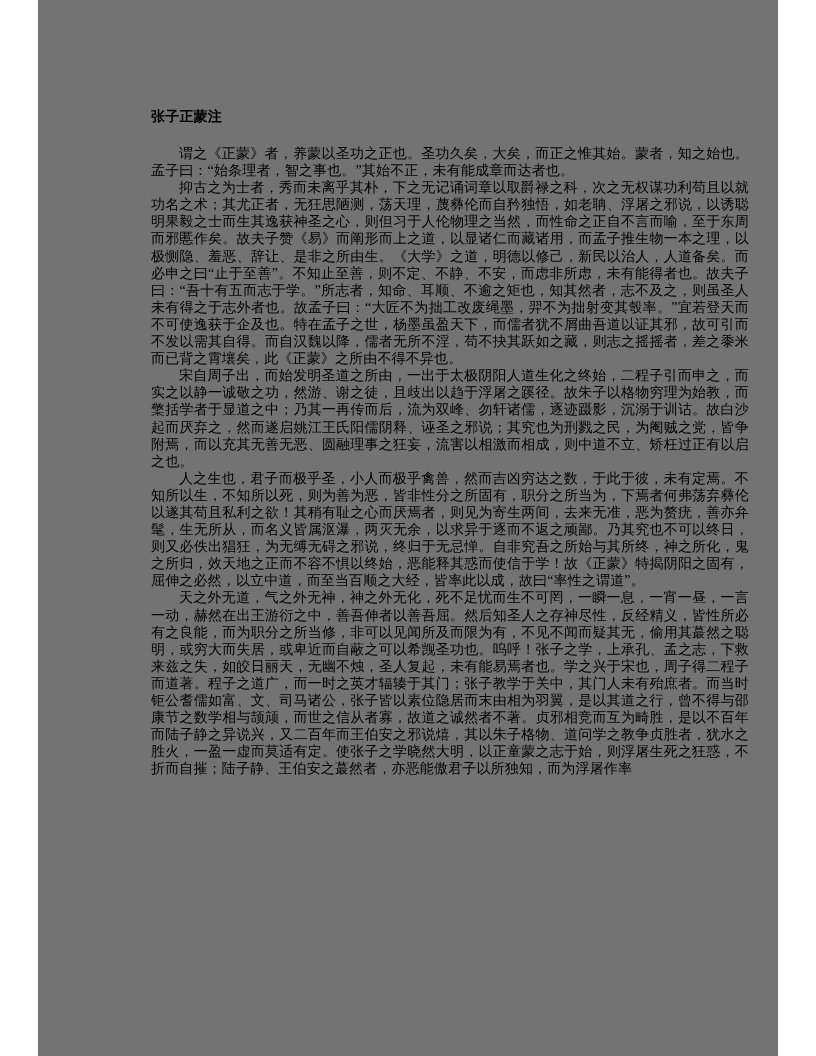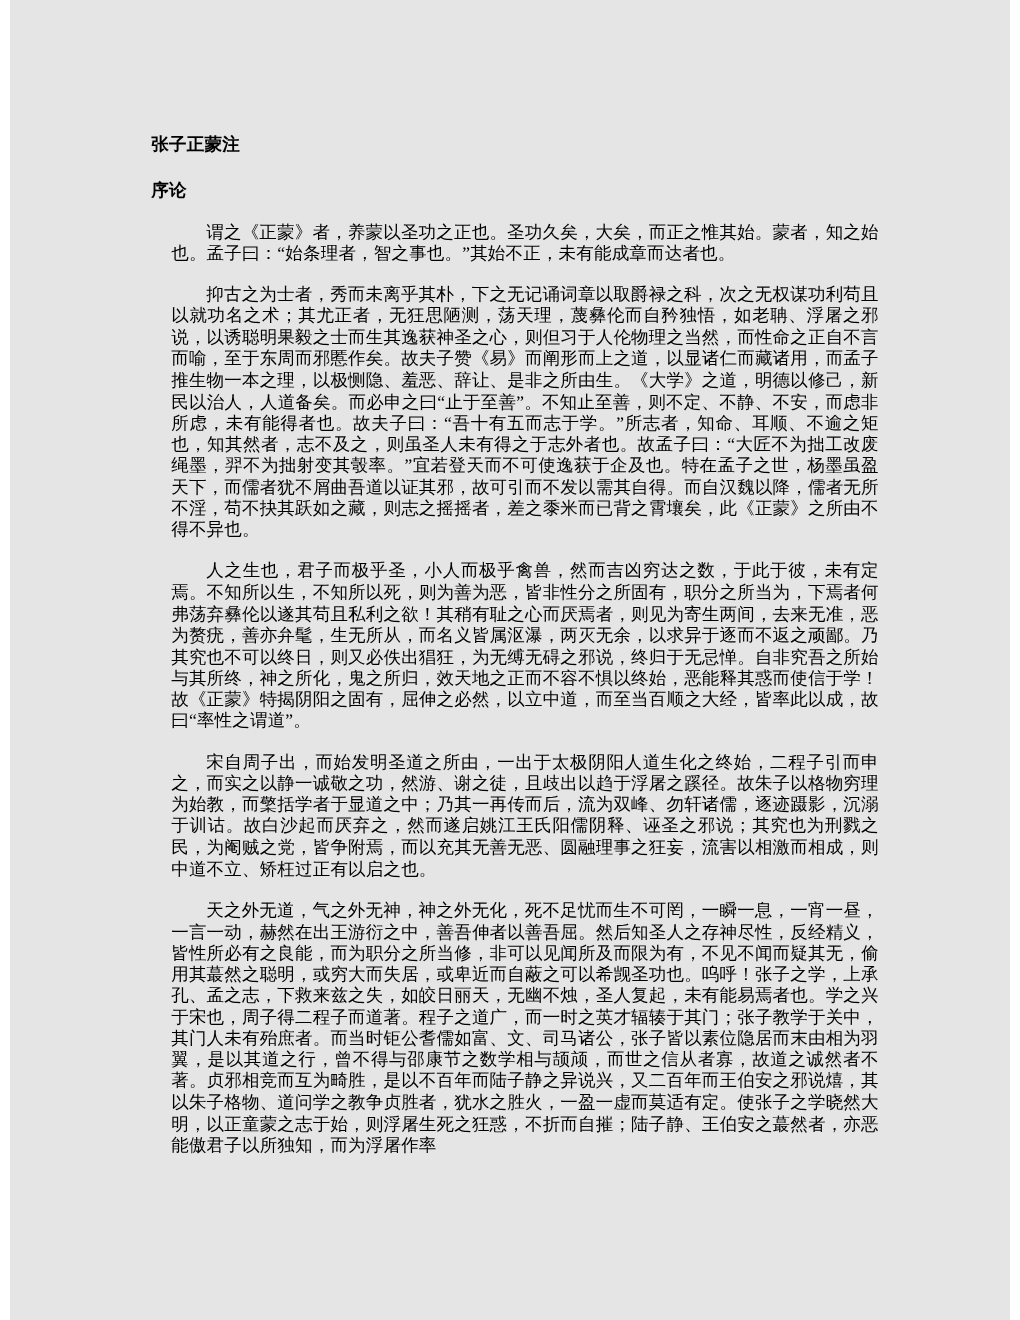--- a/index.html
+++ b/index.html
@@ -7,24 +7,24 @@
     margin: 0;
     padding: 0;
     background: #ffffff;
   }
   body {
     font-family: "Liberation Serif", "DejaVu Serif", serif;
     color: #000000;
   }
   .page {
     position: relative;
-    width: 800px;
+    width: 740px;
     height: 1056px;
     margin: 0 auto;
-    background: #e5e5e5;
+    background: #737373;
     overflow: hidden;
     box-sizing: border-box;
   }
   .content {
     position: absolute;
     left: 113px;
     top: 108px;
     width: 598px;
   }
   .doc-title {
@@ -35,38 +35,37 @@
   }
   .section-heading {
     font-size: 10.5pt;
     line-height: 17px;
     margin: 0 0 3px 0;
     letter-spacing: 0.2px;
   }
   .para {
     font-size: 10.5pt;
     line-height: 17.1px;
-    margin: 16px;
+    margin: 0;
     text-align: justify;
     text-justify: inter-ideograph;
     text-indent: 2em;
     letter-spacing: 0.15px;
     word-break: break-all;
   }
 </style>
 </head>
 <body>
 
 <div class="page">
   <div class="content">
 
     <h1 class="doc-title">张子正蒙注</h1>
 
-    <h2 class="section-heading">序论</h2>
 
     <p class="para">谓之《正蒙》者，养蒙以圣功之正也。圣功久矣，大矣，而正之惟其始。蒙者，知之始也。孟子曰：“始条理者，智之事也。”其始不正，未有能成章而达者也。</p>
     <p class="para">抑古之为士者，秀而未离乎其朴，下之无记诵词章以取爵禄之科，次之无权谋功利苟且以就功名之术；其尤正者，无狂思陋测，荡天理，蔑彝伦而自矜独悟，如老聃、浮屠之邪说，以诱聪明果毅之士而生其逸获神圣之心，则但习于人伦物理之当然，而性命之正自不言而喻，至于东周而邪慝作矣。故夫子赞《易》而阐形而上之道，以显诸仁而藏诸用，而孟子推生物一本之理，以极恻隐、羞恶、辞让、是非之所由生。《大学》之道，明德以修己，新民以治人，人道备矣。而必申之曰“止于至善”。不知止至善，则不定、不静、不安，而虑非所虑，未有能得者也。故夫子曰：“吾十有五而志于学。”所志者，知命、耳顺、不逾之矩也，知其然者，志不及之，则虽圣人未有得之于志外者也。故孟子曰：“大匠不为拙工改废绳墨，羿不为拙射变其彀率。”宜若登天而不可使逸获于企及也。特在孟子之世，杨墨虽盈天下，而儒者犹不屑曲吾道以证其邪，故可引而不发以需其自得。而自汉魏以降，儒者无所不淫，苟不抉其跃如之藏，则志之摇摇者，差之黍米而已背之霄壤矣，此《正蒙》之所由不得不异也。</p>
+    <p class="para">宋自周子出，而始发明圣道之所由，一出于太极阴阳人道生化之终始，二程子引而申之，而实之以静一诚敬之功，然游、谢之徒，且歧出以趋于浮屠之蹊径。故朱子以格物穷理为始教，而檠括学者于显道之中；乃其一再传而后，流为双峰、勿轩诸儒，逐迹蹑影，沉溺于训诂。故白沙起而厌弃之，然而遂启姚江王氏阳儒阴释、诬圣之邪说；其究也为刑戮之民，为阉贼之党，皆争附焉，而以充其无善无恶、圆融理事之狂妄，流害以相激而相成，则中道不立、矫枉过正有以启之也。</p>
     <p class="para">人之生也，君子而极乎圣，小人而极乎禽兽，然而吉凶穷达之数，于此于彼，未有定焉。不知所以生，不知所以死，则为善为恶，皆非性分之所固有，职分之所当为，下焉者何弗荡弃彝伦以遂其苟且私利之欲！其稍有耻之心而厌焉者，则见为寄生两间，去来无准，恶为赘疣，善亦弁髦，生无所从，而名义皆属沤瀑，两灭无余，以求异于逐而不返之顽鄙。乃其究也不可以终日，则又必佚出猖狂，为无缚无碍之邪说，终归于无忌惮。自非究吾之所始与其所终，神之所化，鬼之所归，效天地之正而不容不惧以终始，恶能释其惑而使信于学！故《正蒙》特揭阴阳之固有，屈伸之必然，以立中道，而至当百顺之大经，皆率此以成，故曰“率性之谓道”。</p>
-    <p class="para">宋自周子出，而始发明圣道之所由，一出于太极阴阳人道生化之终始，二程子引而申之，而实之以静一诚敬之功，然游、谢之徒，且歧出以趋于浮屠之蹊径。故朱子以格物穷理为始教，而檠括学者于显道之中；乃其一再传而后，流为双峰、勿轩诸儒，逐迹蹑影，沉溺于训诂。故白沙起而厌弃之，然而遂启姚江王氏阳儒阴释、诬圣之邪说；其究也为刑戮之民，为阉贼之党，皆争附焉，而以充其无善无恶、圆融理事之狂妄，流害以相激而相成，则中道不立、矫枉过正有以启之也。</p>
     <p class="para">天之外无道，气之外无神，神之外无化，死不足忧而生不可罔，一瞬一息，一宵一昼，一言一动，赫然在出王游衍之中，善吾伸者以善吾屈。然后知圣人之存神尽性，反经精义，皆性所必有之良能，而为职分之所当修，非可以见闻所及而限为有，不见不闻而疑其无，偷用其蕞然之聪明，或穷大而失居，或卑近而自蔽之可以希觊圣功也。呜呼！张子之学，上承孔、孟之志，下救来兹之失，如皎日丽天，无幽不烛，圣人复起，未有能易焉者也。学之兴于宋也，周子得二程子而道著。程子之道广，而一时之英才辐辏于其门；张子教学于关中，其门人未有殆庶者。而当时钜公耆儒如富、文、司马诸公，张子皆以素位隐居而末由相为羽翼，是以其道之行，曾不得与邵康节之数学相与颉颃，而世之信从者寡，故道之诚然者不著。贞邪相竞而互为畸胜，是以不百年而陆子静之异说兴，又二百年而王伯安之邪说熺，其以朱子格物、道问学之教争贞胜者，犹水之胜火，一盈一虚而莫适有定。使张子之学晓然大明，以正童蒙之志于始，则浮屠生死之狂惑，不折而自摧；陆子静、王伯安之蕞然者，亦恶能傲君子以所独知，而为浮屠作率</p>
 
   </div>
 </div>
 
 </body></html>

